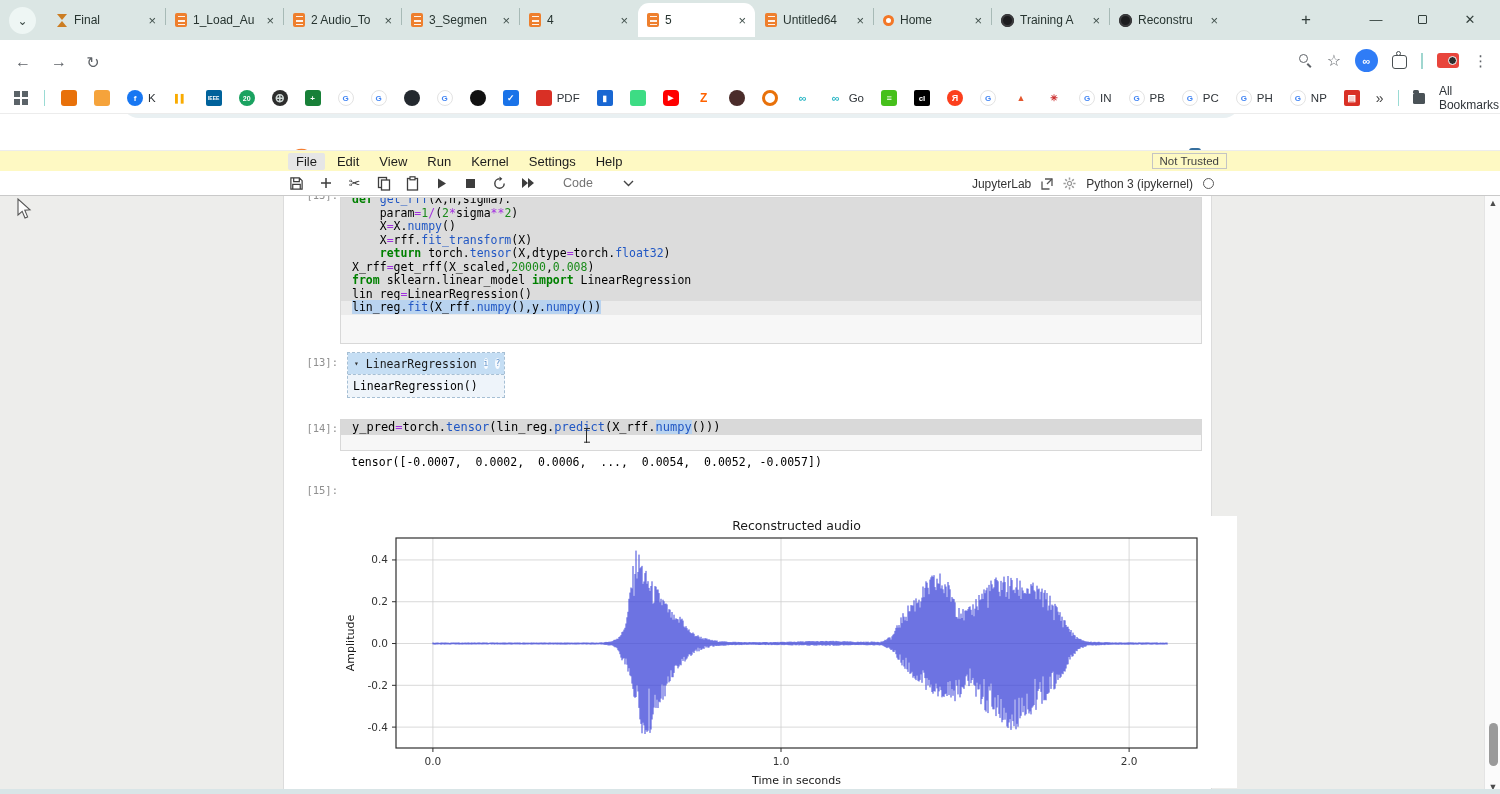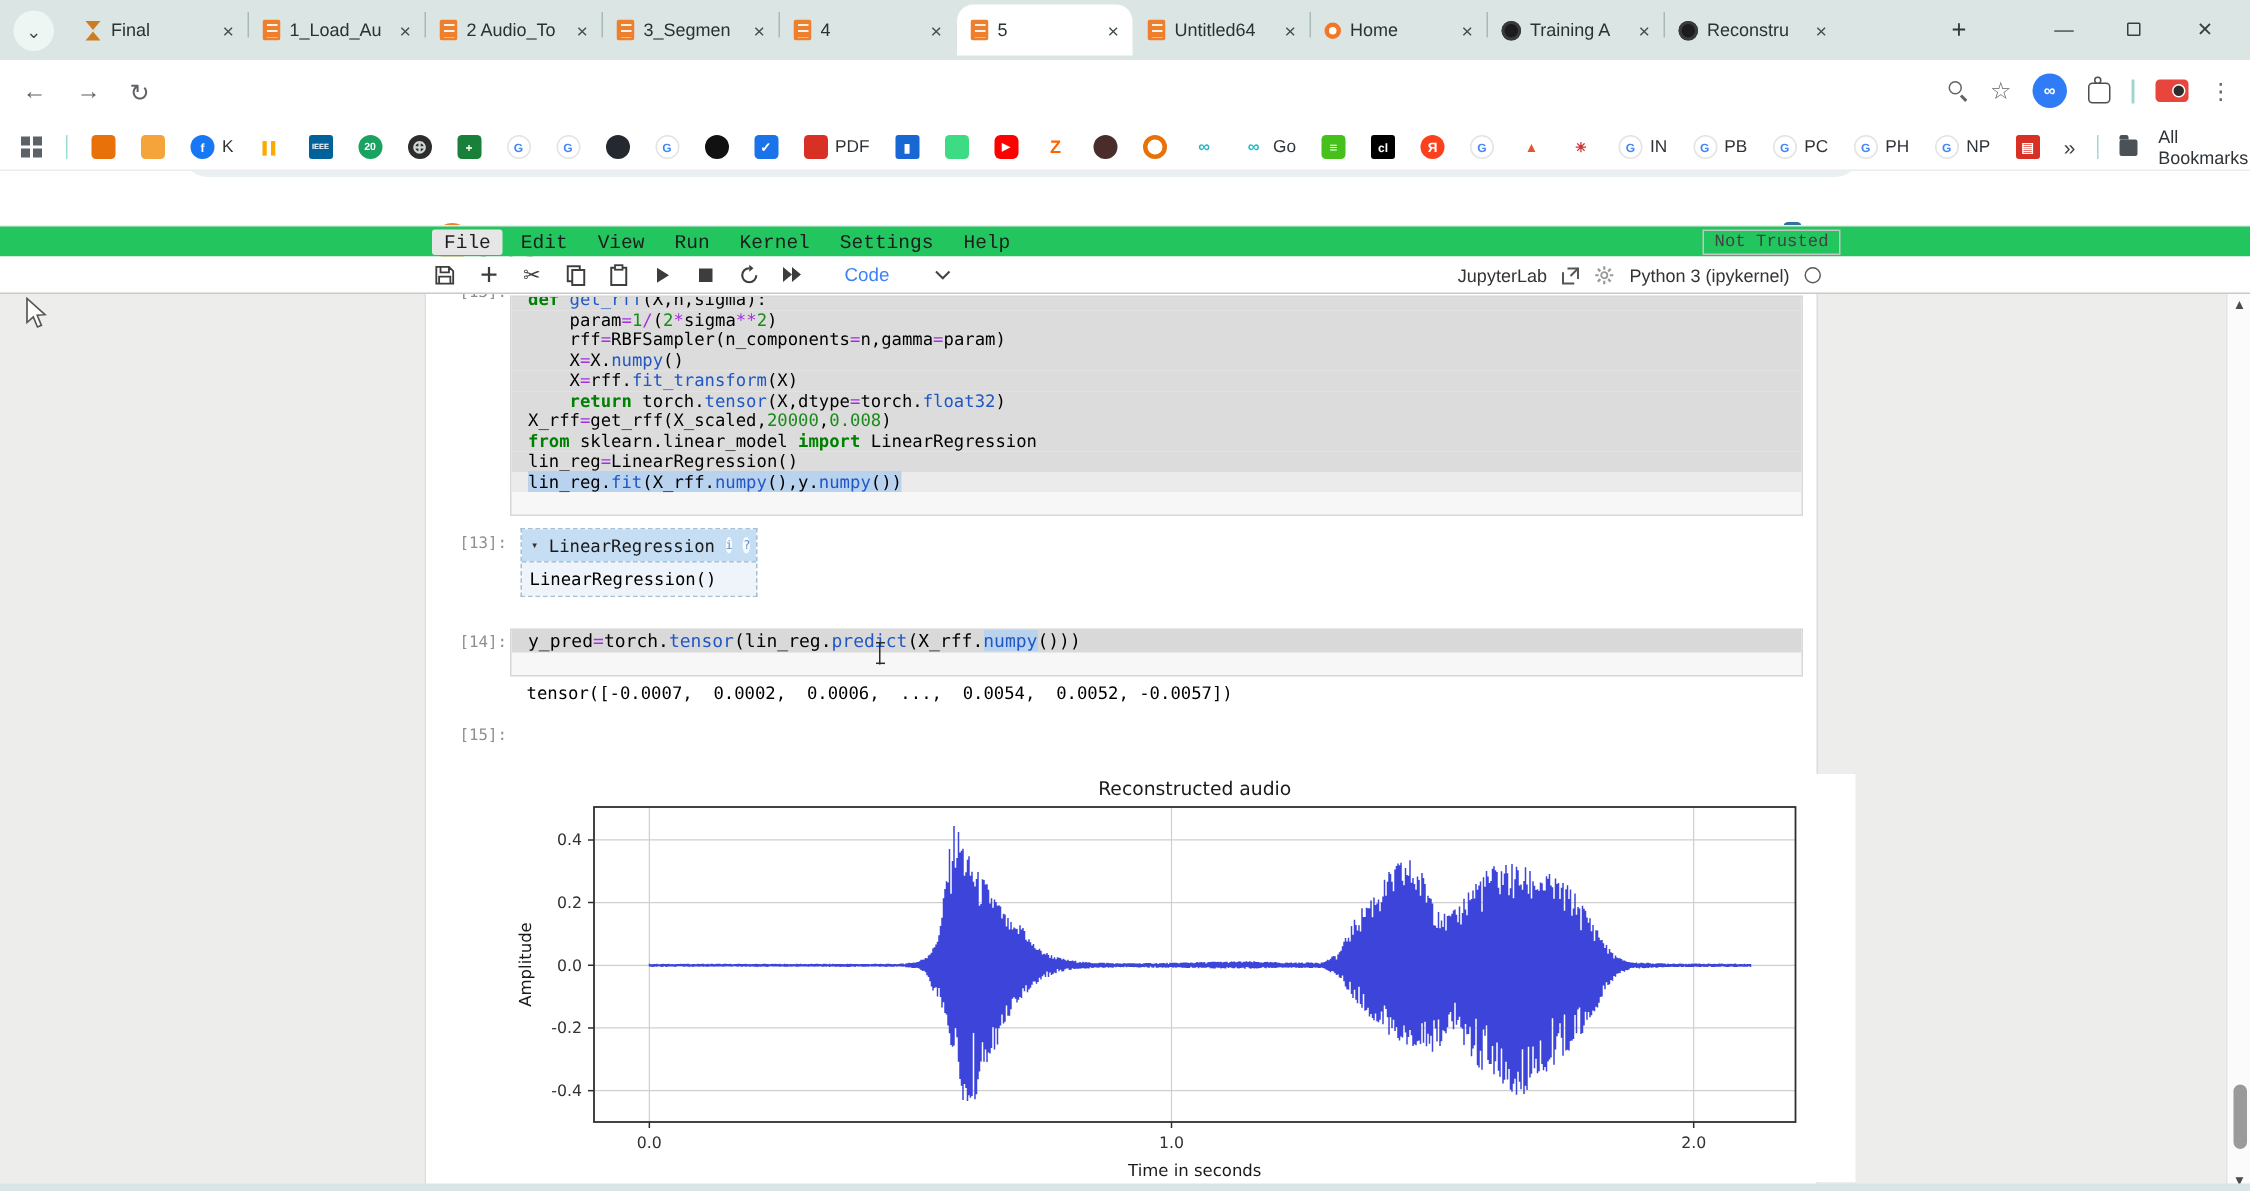--- a/index.html
+++ b/index.html
@@ -63,29 +63,29 @@
   .allbk { font-size:12px; color:#2f3439; }
 
   
   .jheader { position:absolute; left:0; top:114px; width:1500px; height:36px; background:#fff;margin-top:29px; }
   .brand { position:absolute; left:289px; top:5px; display:flex; align-items:flex-end; gap:7px; }
   .brandtxt { font-size:21px; color:#616161; letter-spacing:.5px; }
   .nbname { position:absolute; left:383px; top:11px; font-size:15px; color:#111; }
   .checkpoint { position:absolute; left:398px; top:15px; font-size:11.5px; color:#424242; }
   .pylogo { position:absolute; left:1185px; top:4px; }
 
-  .jmenu { position:absolute; left:0; top:150px; width:1500px; height:21px; background:#22c55e; border-top:1px solid #ededed; display:flex; align-items:center; padding-left:288px; gap:4px;font-family:Liberation Mono, monospace; }
+  .jmenu { position:absolute; left:0; top:150px; width:1500px; height:21px; background:#fef9c3; border-top:1px solid #ededed; display:flex; align-items:center; padding-left:288px; gap:4px; }
   .mi { font-size:13px; color:#1d1d1d; padding:1px 8px; border-radius:2px; }
   .mi.hl { background:#e6e6e6; }
   .nottrusted { position:absolute; right:273px; top:2px; font-size:11.5px; color:#424242; border:1px solid #c4c4c4; padding:1px 7px; }
 
   .jtoolbar { position:absolute; left:0; top:171px; width:1500px; height:25px; background:#fff; border-bottom:1px solid #c9c9c9; display:flex; align-items:center; padding-left:288px; gap:12px; }
   .tbtn { width:17px; height:17px; display:flex; align-items:center; justify-content:center; color:#3d3d3d; }
   .tbtn svg { display:block; }
-  .celltype { display:flex; align-items:center; gap:30px; margin-left:14px; font-size:12.5px; color:#3b82f6; }
+  .celltype { display:flex; align-items:center; gap:30px; margin-left:14px; font-size:12.5px; color:#737373; }
   .tb-right { position:absolute; right:286px; top:0; height:25px; display:flex; align-items:center; gap:10px; font-size:12px; color:#333; }
   .kcirc { width:11px; height:11px; border:1.6px solid #5a5a5a; border-radius:50%; }
 
   
   .main { position:absolute; left:0; top:196px; width:1500px; height:598px; background:#ededeb; }
   .paper { position:absolute; left:283px; top:0; width:929px; height:598px; background:#fff; border-left:1px solid #dcdcdc; border-right:1px solid #dcdcdc; }
 
   .prompt { position:absolute; width:34px; text-align:right; font-family:"DejaVu Sans Mono", monospace; font-size:10.5px; color:#8f8f8f; }
 
   .cell { position:absolute; left:340px; width:862px; border:1px solid #d8d8d8; overflow:hidden; background:#f7f7f7; }
@@ -454,21 +454,20 @@
     <div class="paper"></div>
 
     <div class="prompt" style="left:304px; top:0; height:6px; overflow:hidden">
       <div style="margin-top:-7px">[13]:</div>
     </div>
 
     <div class="cell" id="cell13" style="top:1px; height:147px">
       <div id="cell13-code" style="margin-top:-5px">
           <div class="cl band-dark"><span class="tk-kw">def</span><span class="tk-pl"> </span><span class="tk-fn">get_rff</span><span class="tk-pl">(X,n,sigma):</span></div>
           <div class="cl band-dark"><span class="tk-pl">    param</span><span class="tk-op">=</span><span class="tk-num">1</span><span class="tk-op">/</span><span class="tk-pl">(</span><span class="tk-num">2</span><span class="tk-op">*</span><span class="tk-pl">sigma</span><span class="tk-op">**</span><span class="tk-num">2</span><span class="tk-pl">)</span></div>
-          <div class="cl band-dark"><span class="tk-pl">    rff</span><span class="tk-op">=</span><span class="tk-pl">RBFSampler(n_components</span><span class="tk-op">=</span><span class="tk-pl">n,gamma</span><span class="tk-op">=</span><span class="tk-pl">param)</span></div>
           <div class="cl band-dark"><span class="tk-pl">    X</span><span class="tk-op">=</span><span class="tk-pl">X.</span><span class="tk-fn">numpy</span><span class="tk-pl">()</span></div>
           <div class="cl band-dark"><span class="tk-pl">    X</span><span class="tk-op">=</span><span class="tk-pl">rff.</span><span class="tk-fn">fit_transform</span><span class="tk-pl">(X)</span></div>
           <div class="cl band-dark"><span class="tk-pl">    </span><span class="tk-kw">return</span><span class="tk-pl"> torch.</span><span class="tk-fn">tensor</span><span class="tk-pl">(X,dtype</span><span class="tk-op">=</span><span class="tk-pl">torch.</span><span class="tk-fn">float32</span><span class="tk-pl">)</span></div>
           <div class="cl band-dark"><span class="tk-pl">X_rff</span><span class="tk-op">=</span><span class="tk-pl">get_rff(X_scaled,</span><span class="tk-num">20000</span><span class="tk-pl">,</span><span class="tk-num">0.008</span><span class="tk-pl">)</span></div>
           <div class="cl band-dark"><span class="tk-kw">from</span><span class="tk-pl"> sklearn.linear_model </span><span class="tk-kw">import</span><span class="tk-pl"> LinearRegression</span></div>
           <div class="cl band-dark"><span class="tk-pl">lin_reg</span><span class="tk-op">=</span><span class="tk-pl">LinearRegression()</span></div>
           <div class="cl band-mid"><span class="selline"><span class="tk-pl">lin_reg.</span><span class="tk-fn">fit</span><span class="tk-pl">(X_rff.</span><span class="tk-fn">numpy</span><span class="tk-pl">(),y.</span><span class="tk-fn">numpy</span><span class="tk-pl">())</span></span></div>
         </div>
     </div>
 

